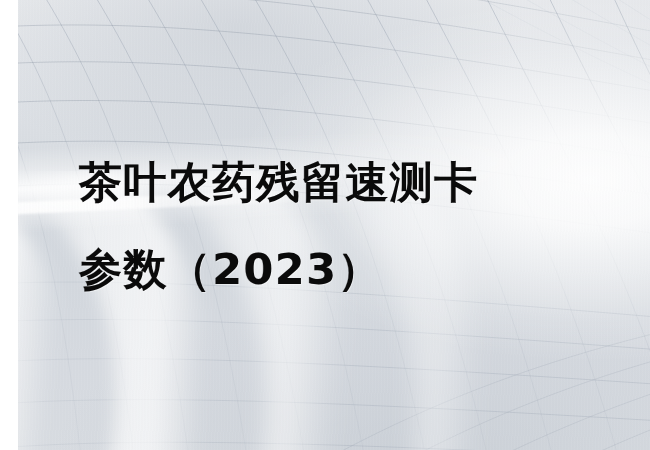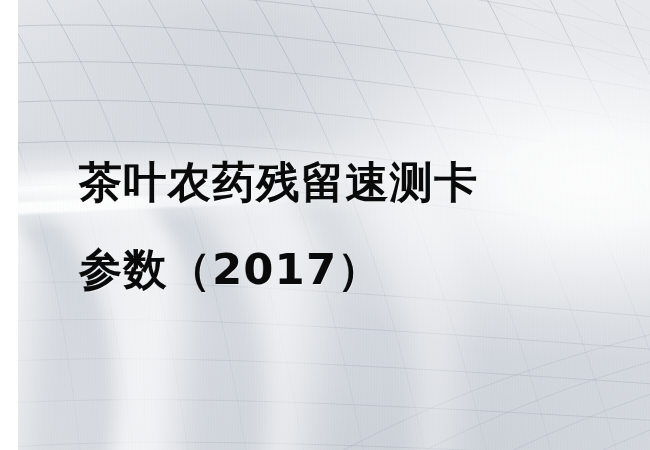--- a/index.html
+++ b/index.html
@@ -283,16 +283,16 @@
 
   <div class="layer bg-right-glow"></div>
 
   <div class="hl-band"></div>
   <div class="hl-core"></div>
 
   <div class="layer grain"></div>
 
   <div class="title-block">
     <div class="title-line">茶叶农药残留速测卡</div>
-    <div class="title-line">参数（2017）</div>
+    <div class="title-line">参数（2023）</div>
   </div>
 
 </div>
 
 </body></html>

